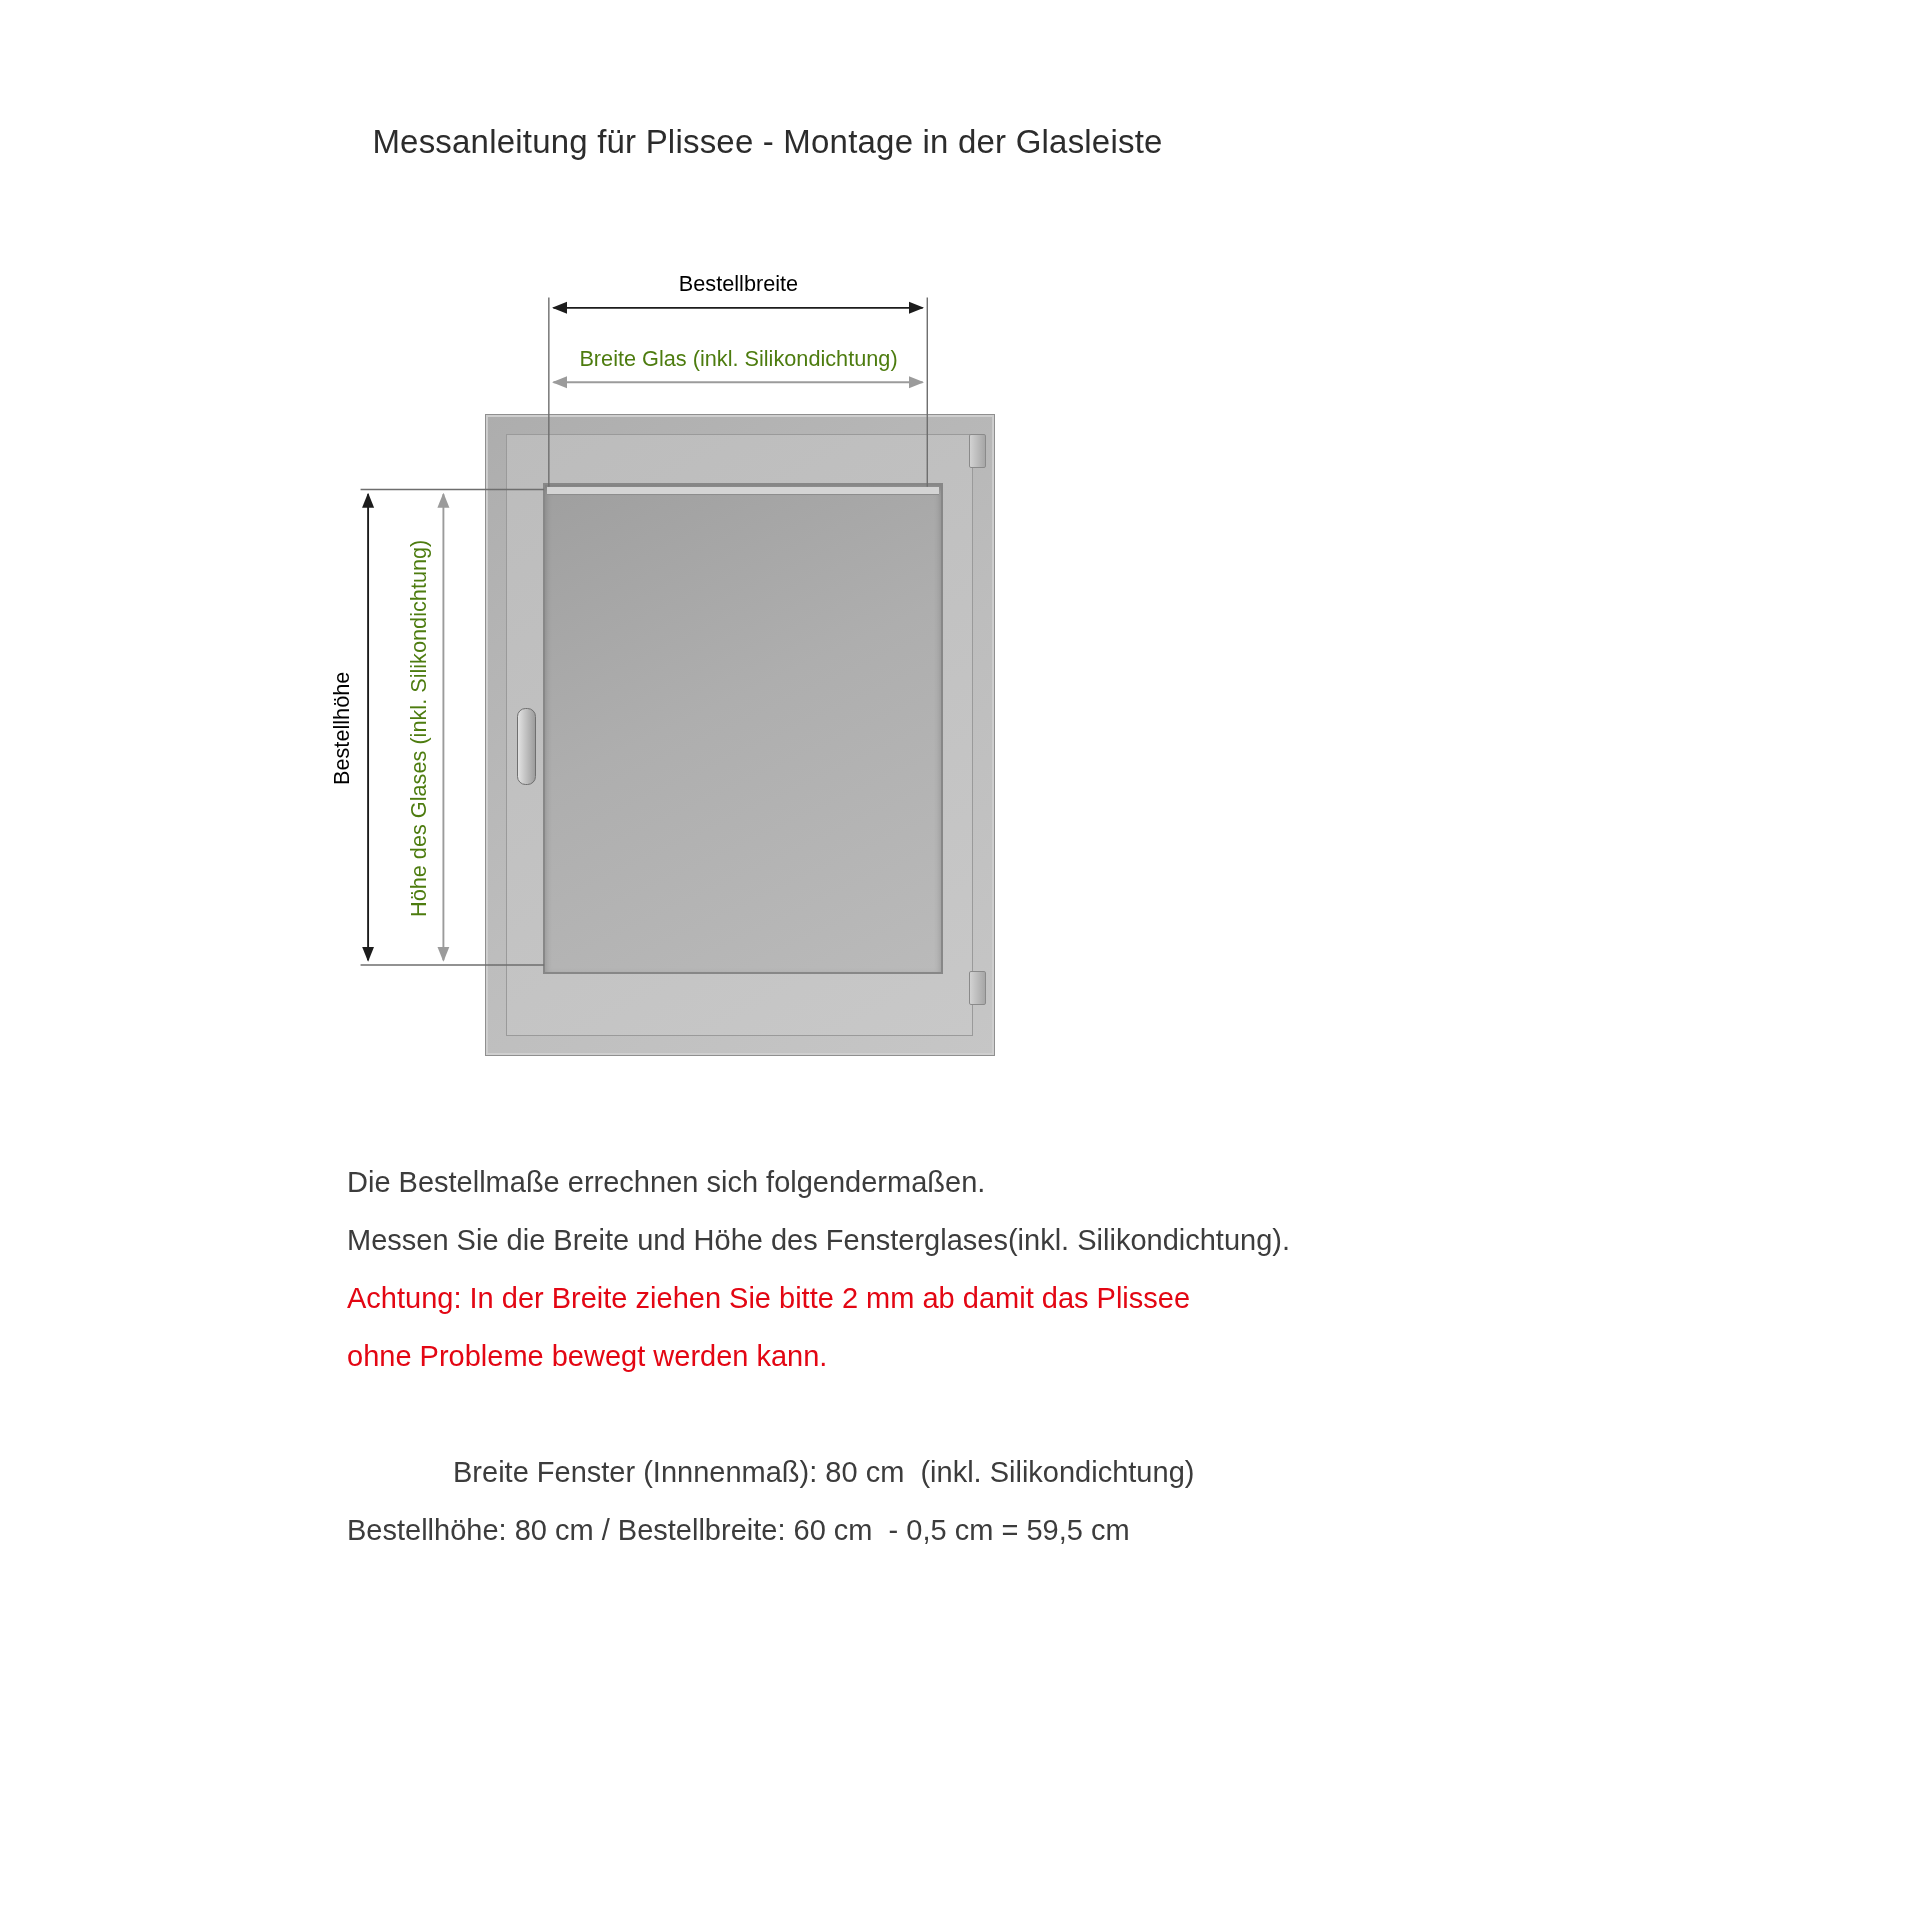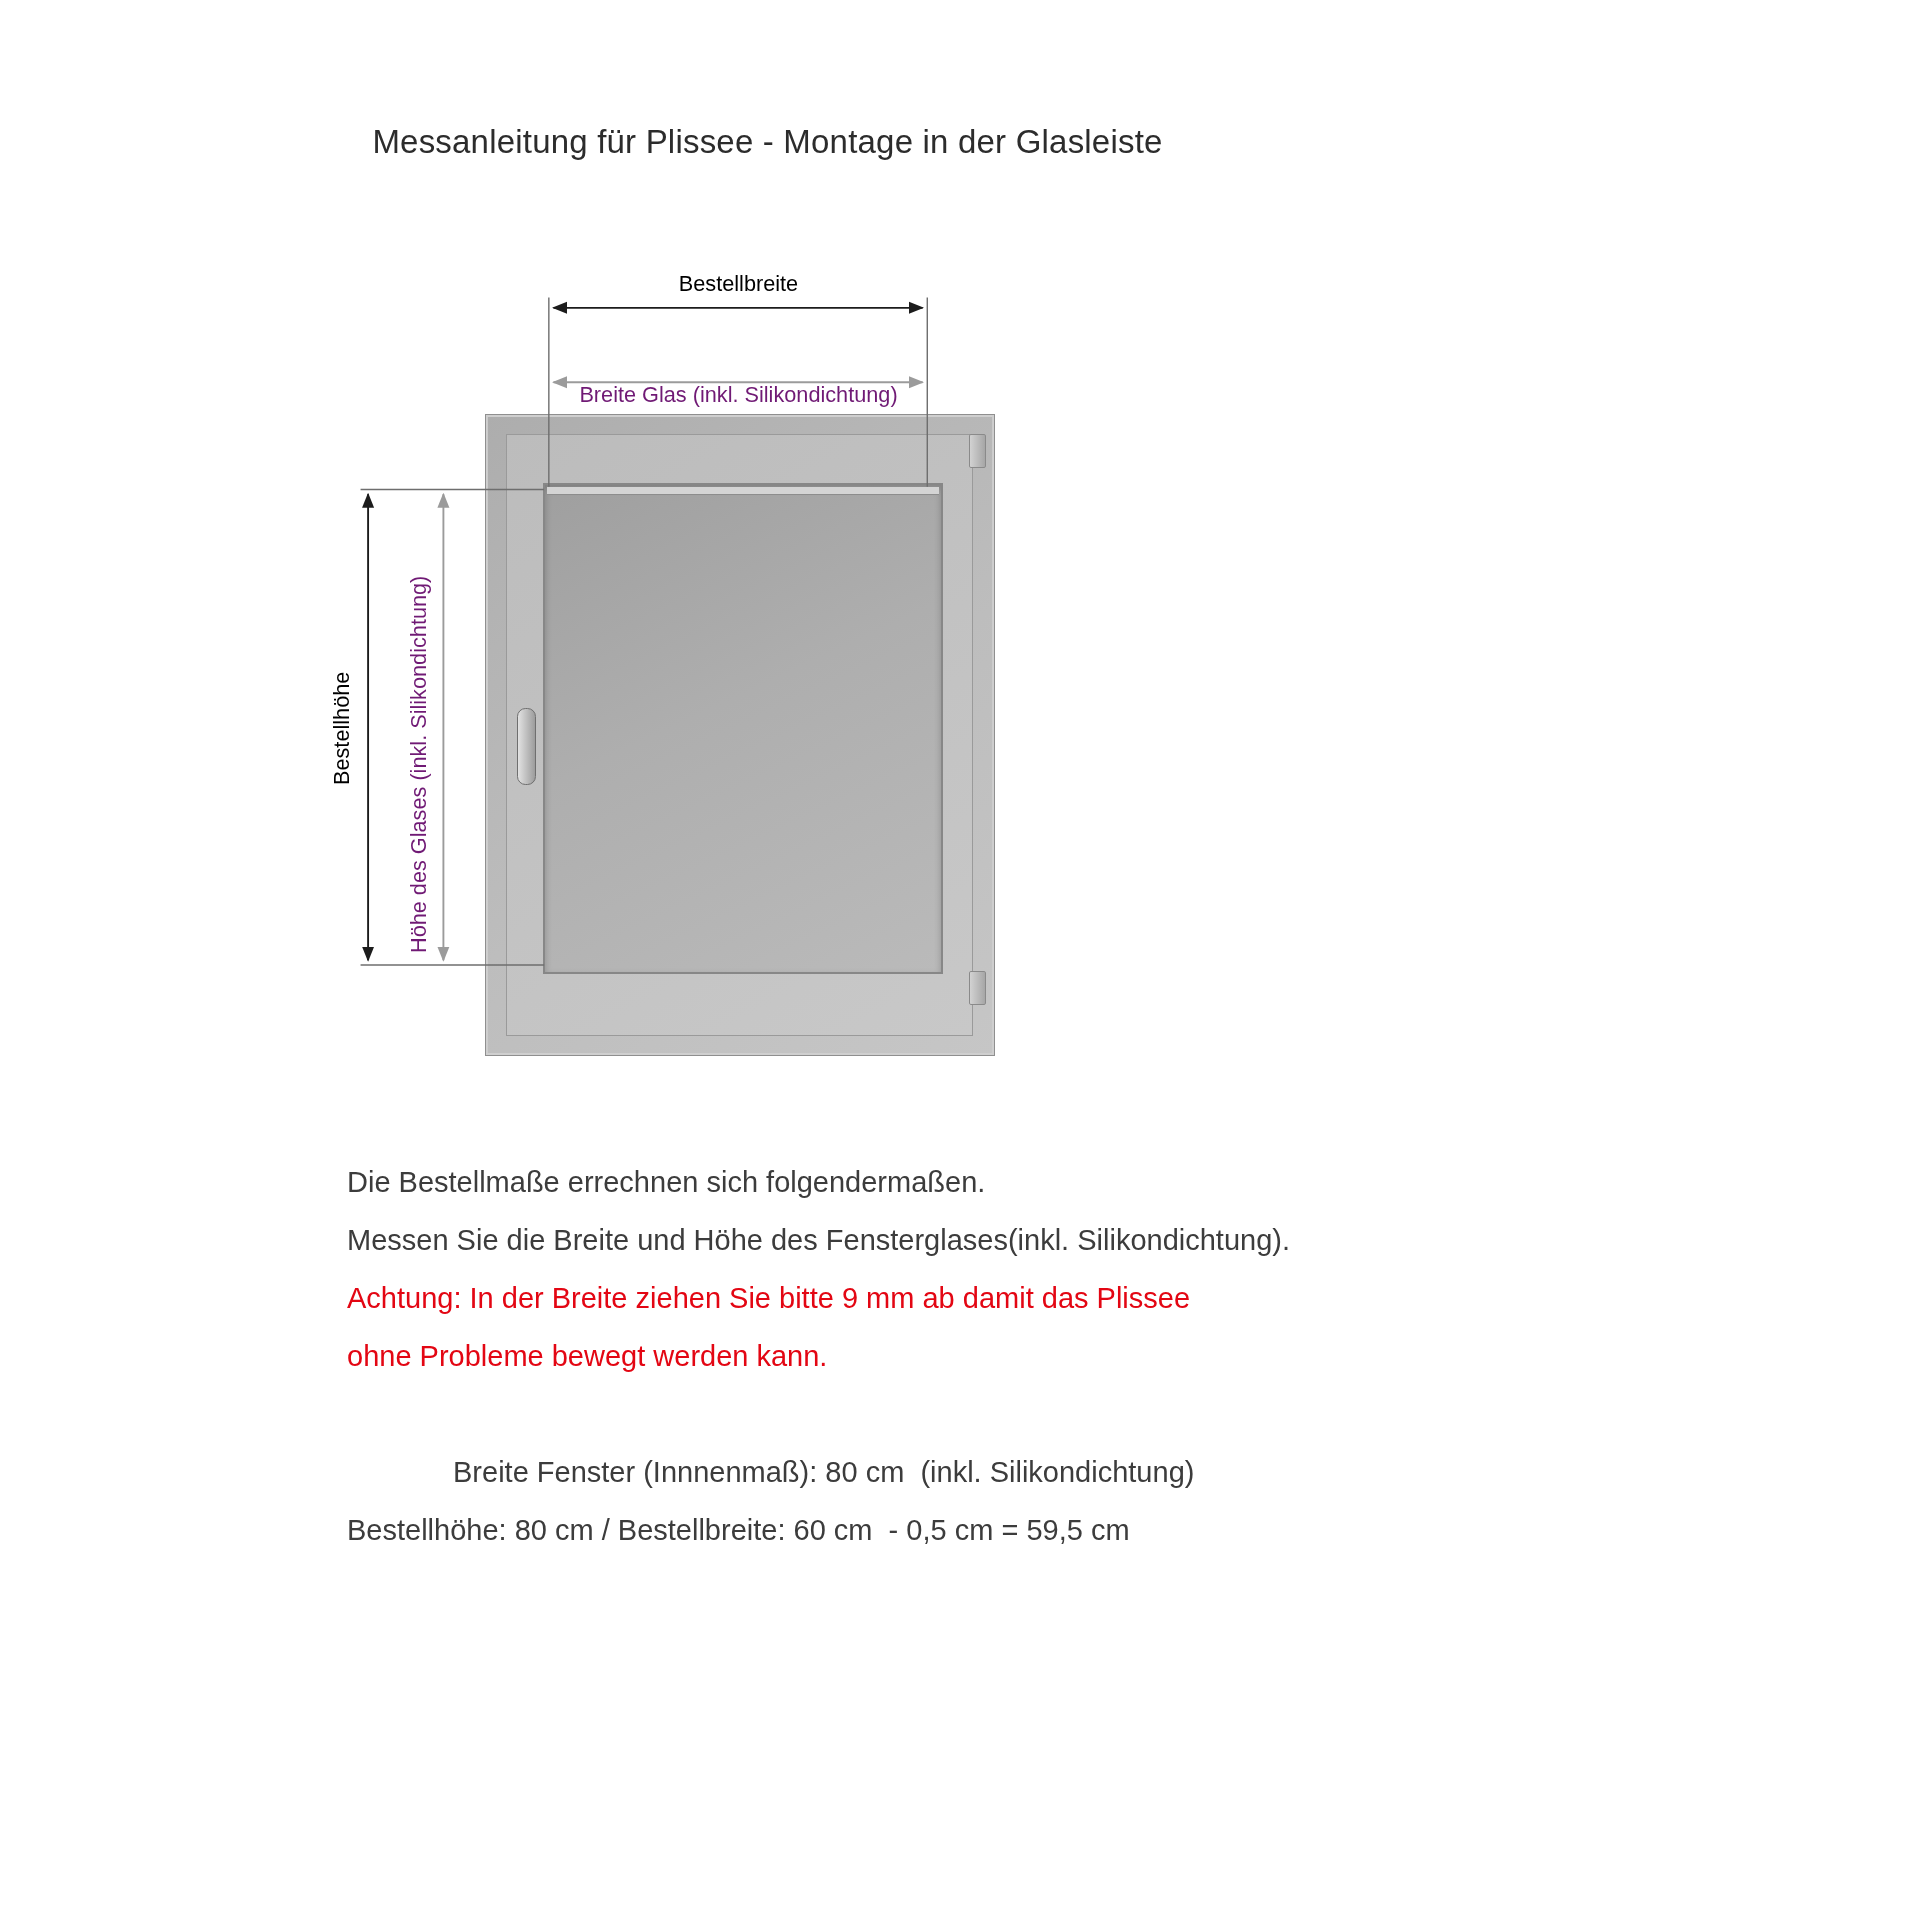--- a/index.html
+++ b/index.html
@@ -33,21 +33,21 @@
     padding-left: 33px;
   }
 
   
   .dim-label {
     font-size: 21.7px;
     text-align: center;
     white-space: nowrap;
   }
   .dim-black { color: #000000; }
-  .dim-gray  { color: #701a75; margin-top: 36px; }
+  .dim-gray  { color: #4d7c0f; }
 
   .label-order-width { left: 549px; top: 271px; width: 379px; }
   .label-glass-width { left: 471px; top: 346px; width: 535px; }
 
   .vlabel {
     writing-mode: vertical-rl;
     transform: rotate(180deg);
     text-align: center;
     font-size: 21.7px;
     white-space: nowrap;
@@ -162,21 +162,21 @@
   </svg>
 
   <div class="abs dim-label dim-black label-order-width">Bestellbreite</div>
   <div class="abs dim-label dim-gray label-glass-width">Breite Glas (inkl. Silikondichtung)</div>
   <div class="abs vlabel dim-black label-order-height">Bestellhöhe</div>
   <div class="abs vlabel dim-gray label-glass-height">Höhe des Glases (inkl. Silikondichtung)</div>
 
   <div class="abs instructions">
     <p>Die Bestellmaße errechnen sich folgendermaßen.</p>
     <p>Messen Sie die Breite und Höhe des Fensterglases(inkl. Silikondichtung).</p>
-    <p class="warning">Achtung: In der Breite ziehen Sie bitte 9 mm ab damit das Plissee</p>
+    <p class="warning">Achtung: In der Breite ziehen Sie bitte 2 mm ab damit das Plissee</p>
     <p class="warning">ohne Probleme bewegt werden kann.</p>
     <div class="spacer-line"></div>
     <p class="indented">Breite Fenster (Innnenmaß): 80 cm  (inkl. Silikondichtung)</p>
     <p>Bestellhöhe: 80 cm / Bestellbreite: 60 cm  - 0,5 cm = 59,5 cm</p>
   </div>
 
 </div>
 
 
 </body></html>

